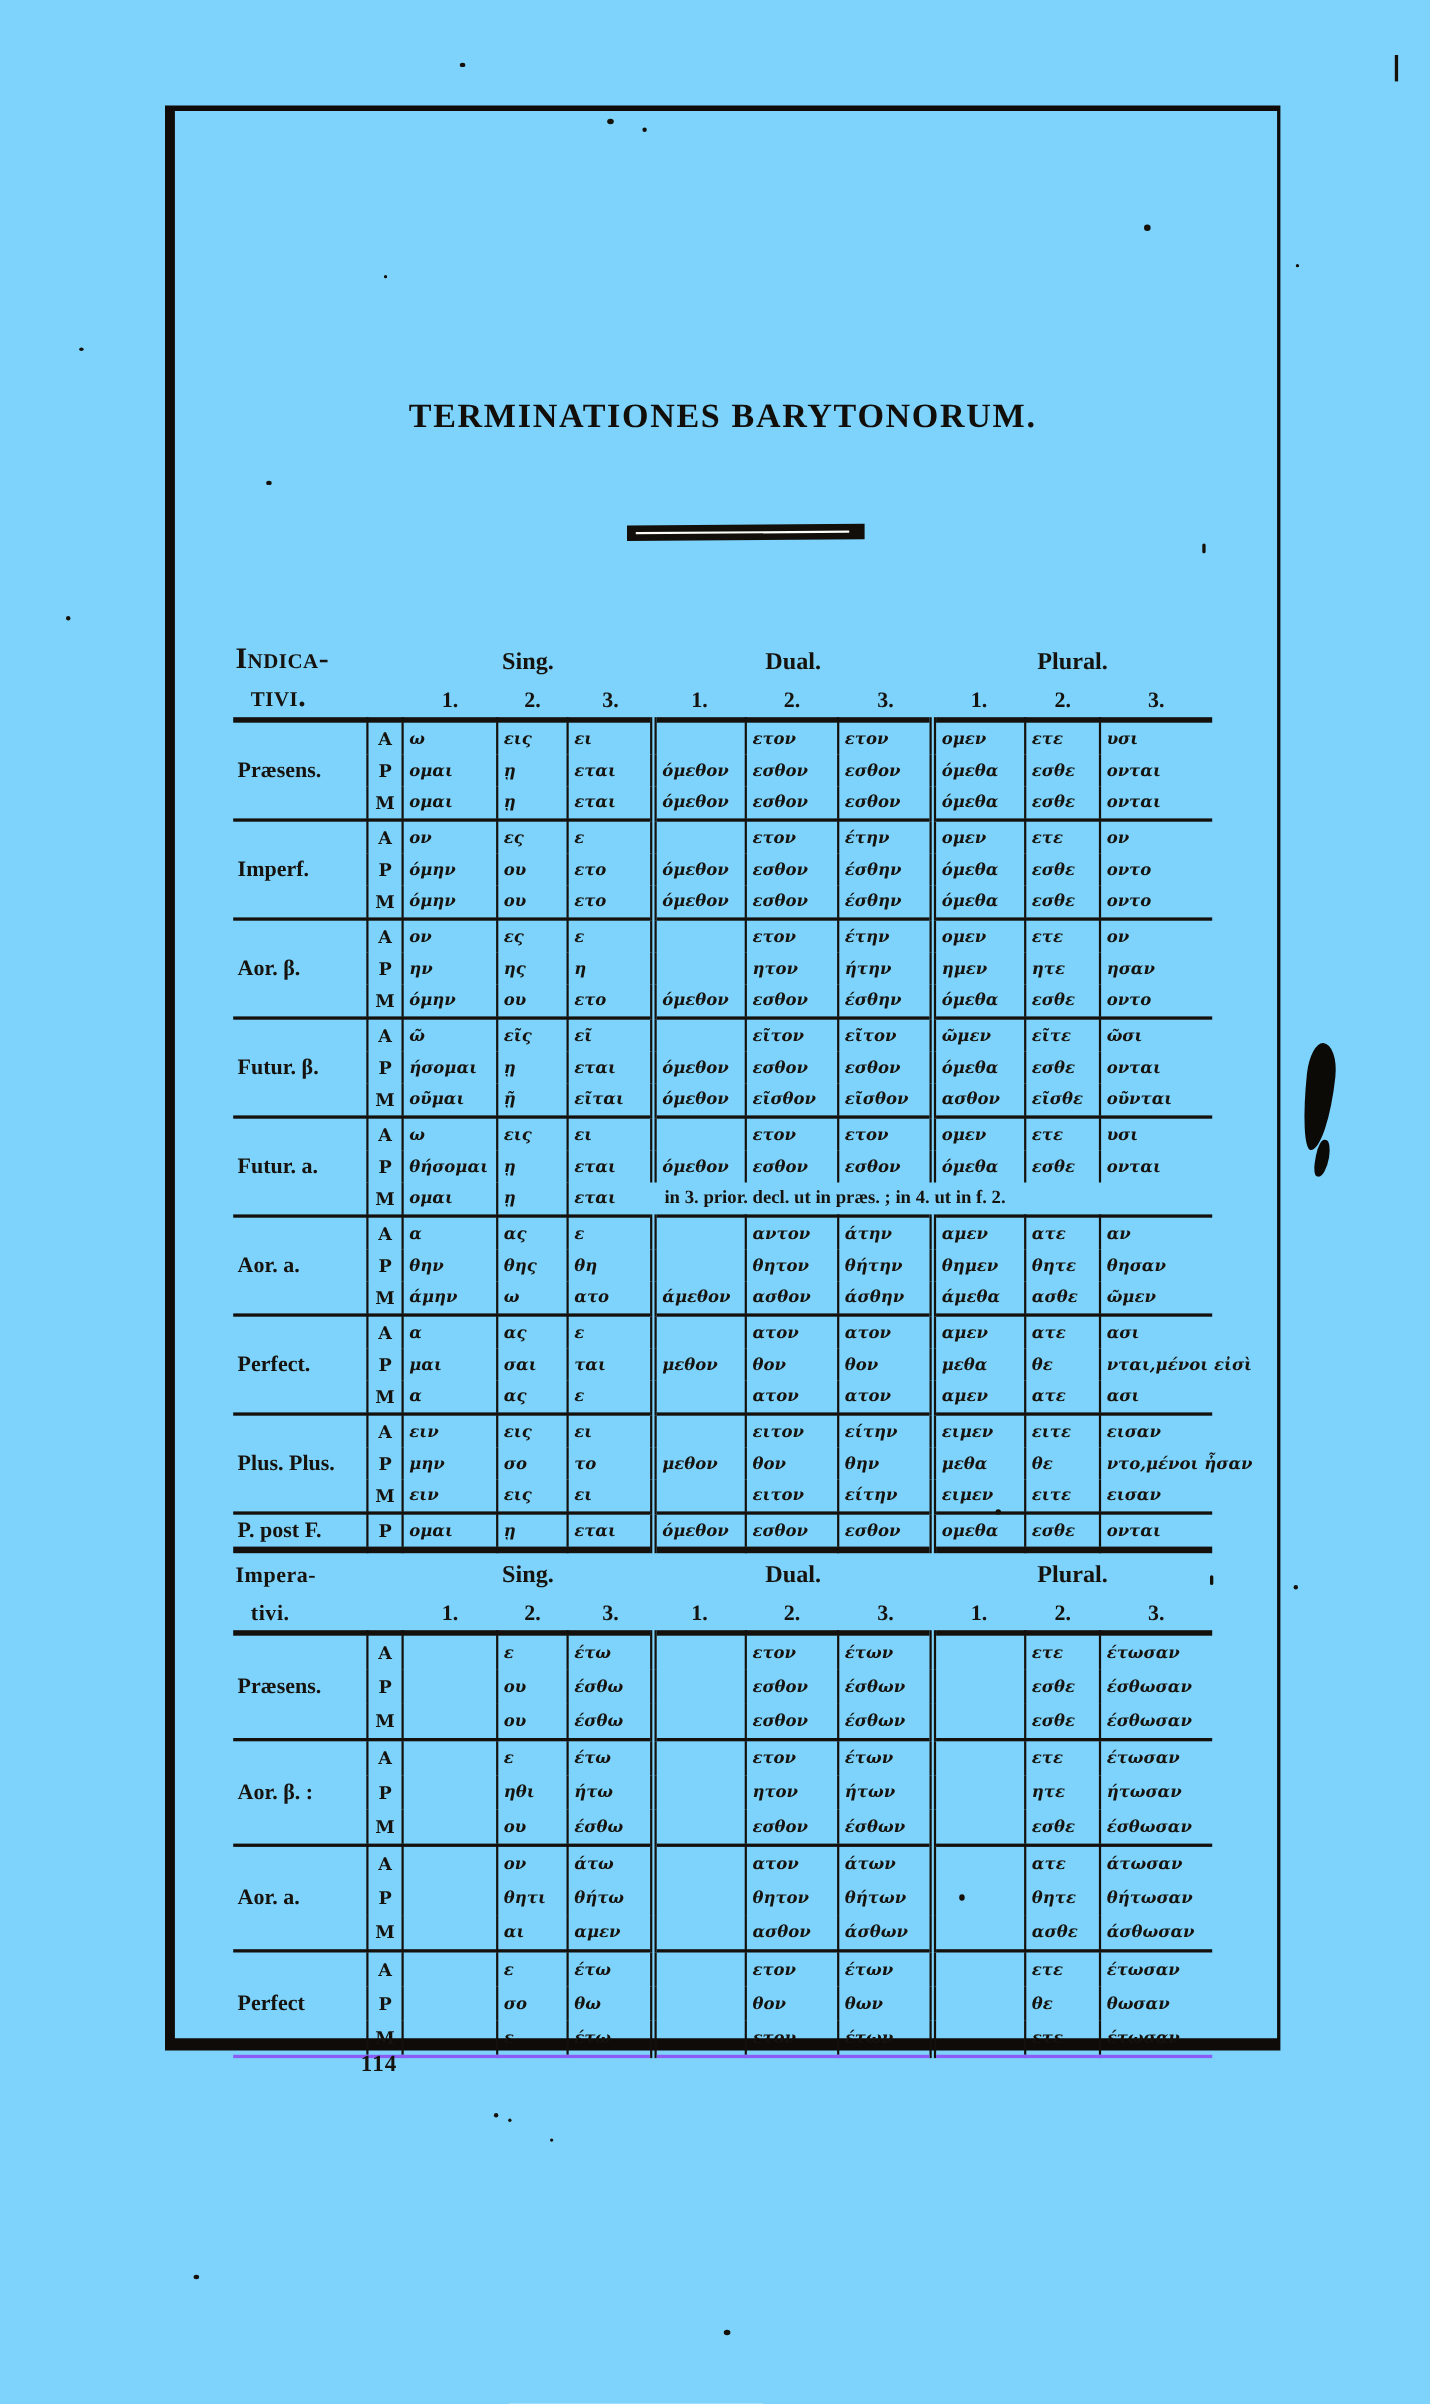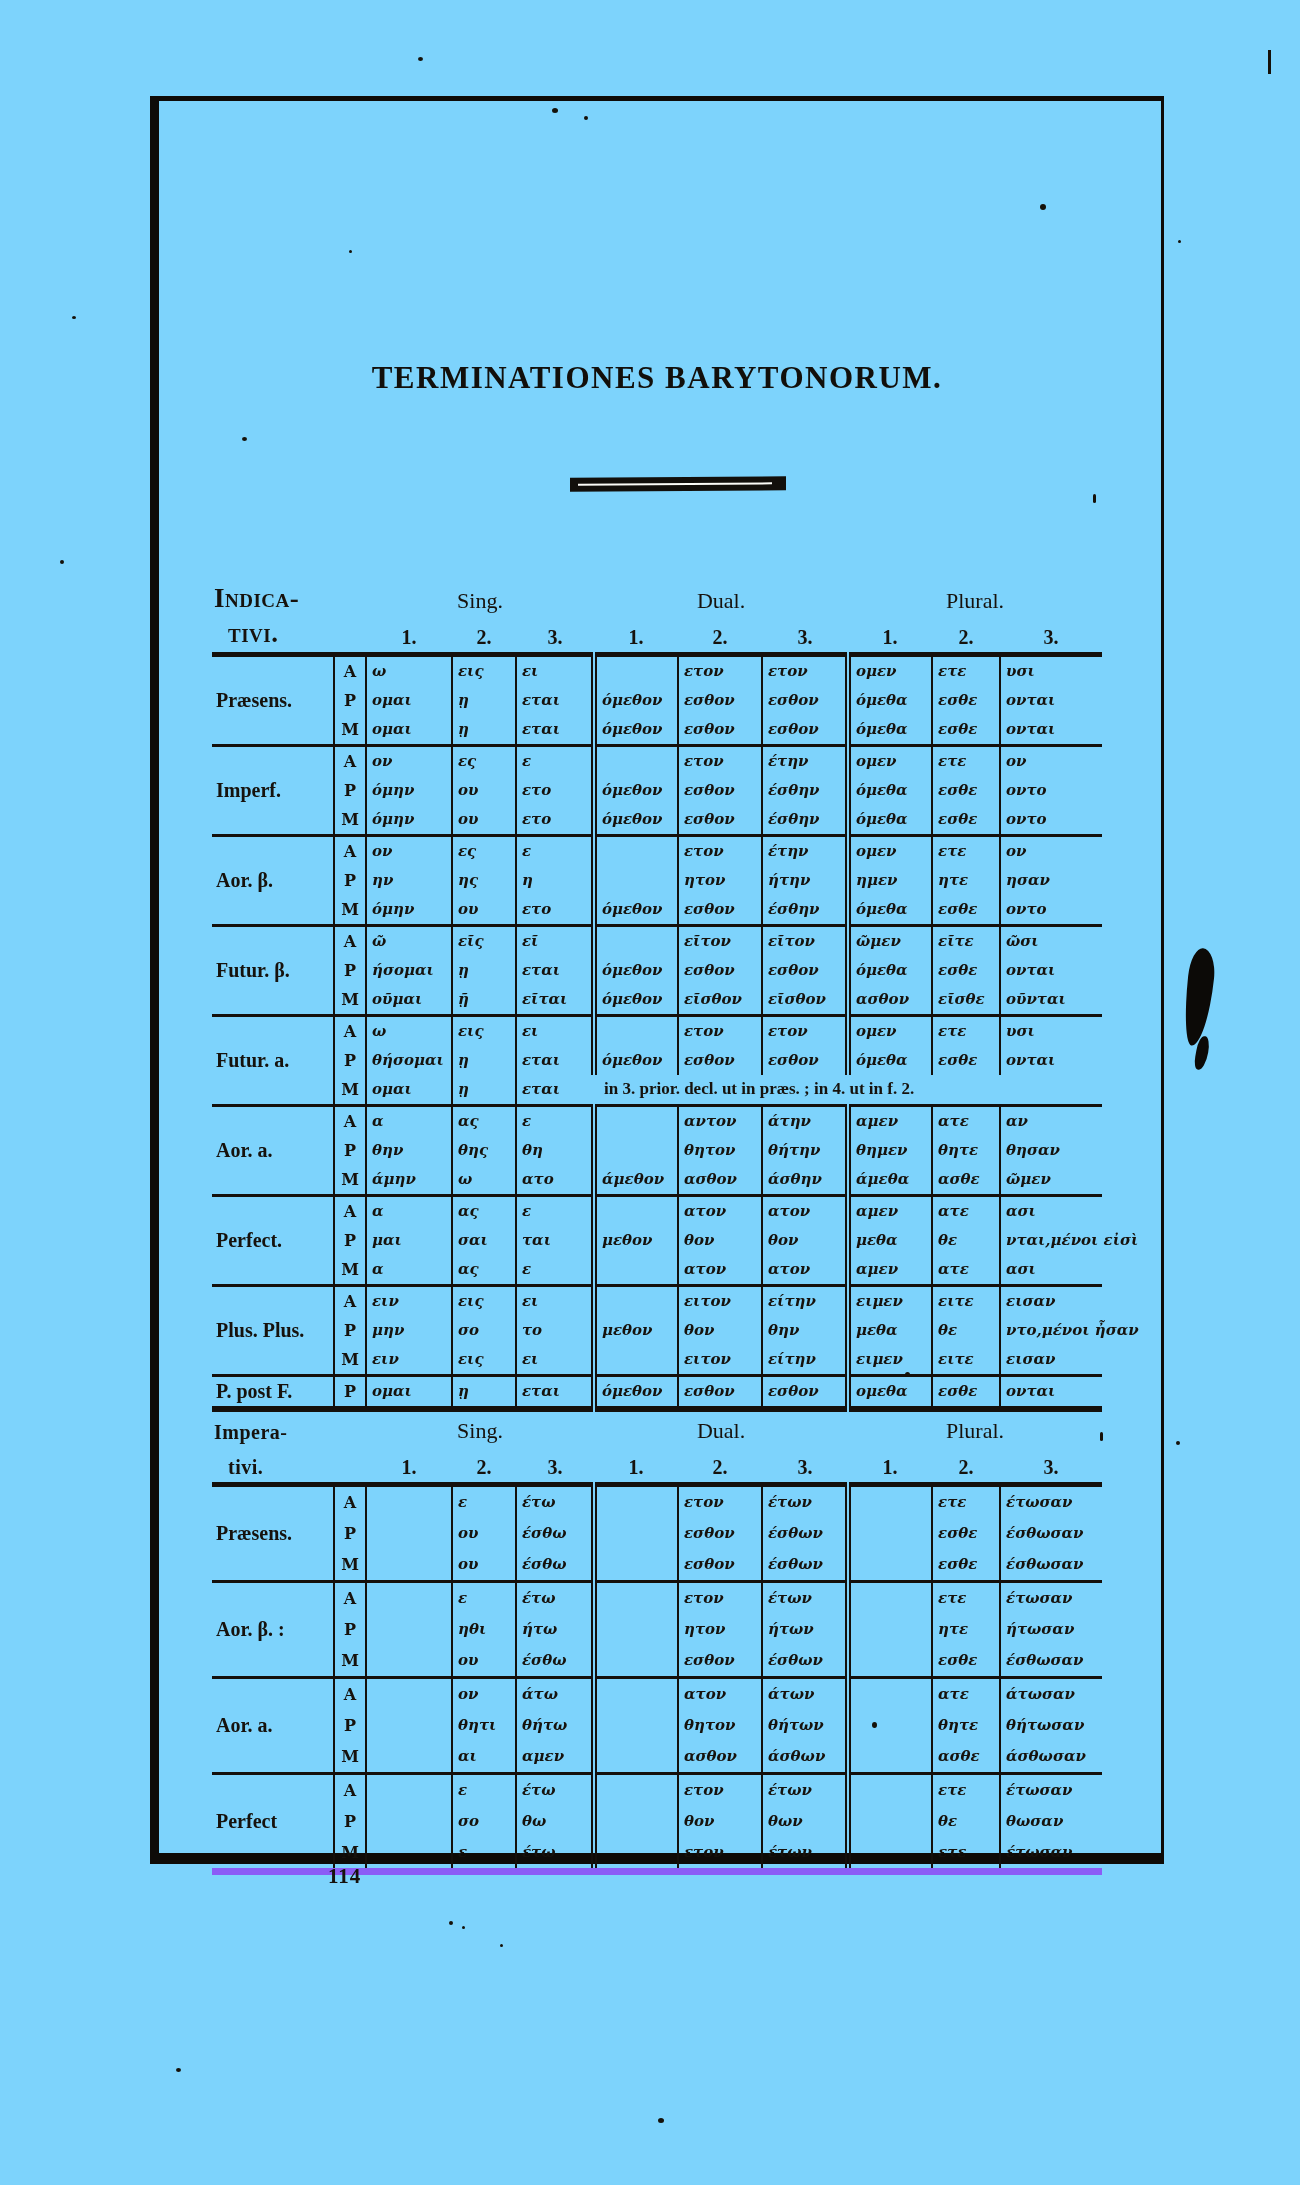--- a/index.html
+++ b/index.html
@@ -23,27 +23,27 @@
     background:#120f0b;transform:skewY(-0.4deg);
   }
   .divider::after{
     content:"";position:absolute;left:8px;right:14px;top:6px;height:2px;background:#fcfcf8;
   }
   .tablewrap{position:absolute;left:212px;width:900px;}
   #ind{top:572px;}
   #imp{top:1398px;}
   table.grk{border-collapse:collapse;table-layout:fixed;width:890px;}
   #ind table.grk{border-bottom:6px solid #14100c;}
-  #imp table.grk{border-bottom:7px solid #8b5cf6;}
+  #imp table.grk{border-bottom:3px solid #8b5cf6;}
   thead{border-bottom:5px solid #14100c;}
   tbody{border-top:3px solid #14100c;}
   tr.grp-row td{height:44px;vertical-align:bottom;padding-bottom:2px;}
   #imp tr.grp-row td{height:48px;}
   tr.num-row td{height:38px;vertical-align:bottom;padding-bottom:3px;}
-  .grp{font-weight:normal;font-size:22px;text-align:center;}
+  .grp{font-weight:bold;font-size:22px;text-align:center;}
   .num{font-weight:bold;font-size:20px;text-align:center;}
   .lbl,.lbl2{font-weight:bold;font-size:27px;font-variant:small-caps;letter-spacing:.5px;white-space:nowrap;}
   .lbl{vertical-align:bottom;padding-left:2px;}
   .lbl2{padding-left:16px;}
   .plain{font-variant:normal;font-size:20px;}
   td.tense{font-weight:bold;font-size:20px;padding-left:4px;white-space:nowrap;vertical-align:middle;}
   td.voice{
     font-family:"DejaVu Serif",serif;font-weight:bold;font-size:16px;text-align:center;
     border-left:2px solid #14100c;border-right:2px solid #14100c;padding:0;vertical-align:middle;
   }

